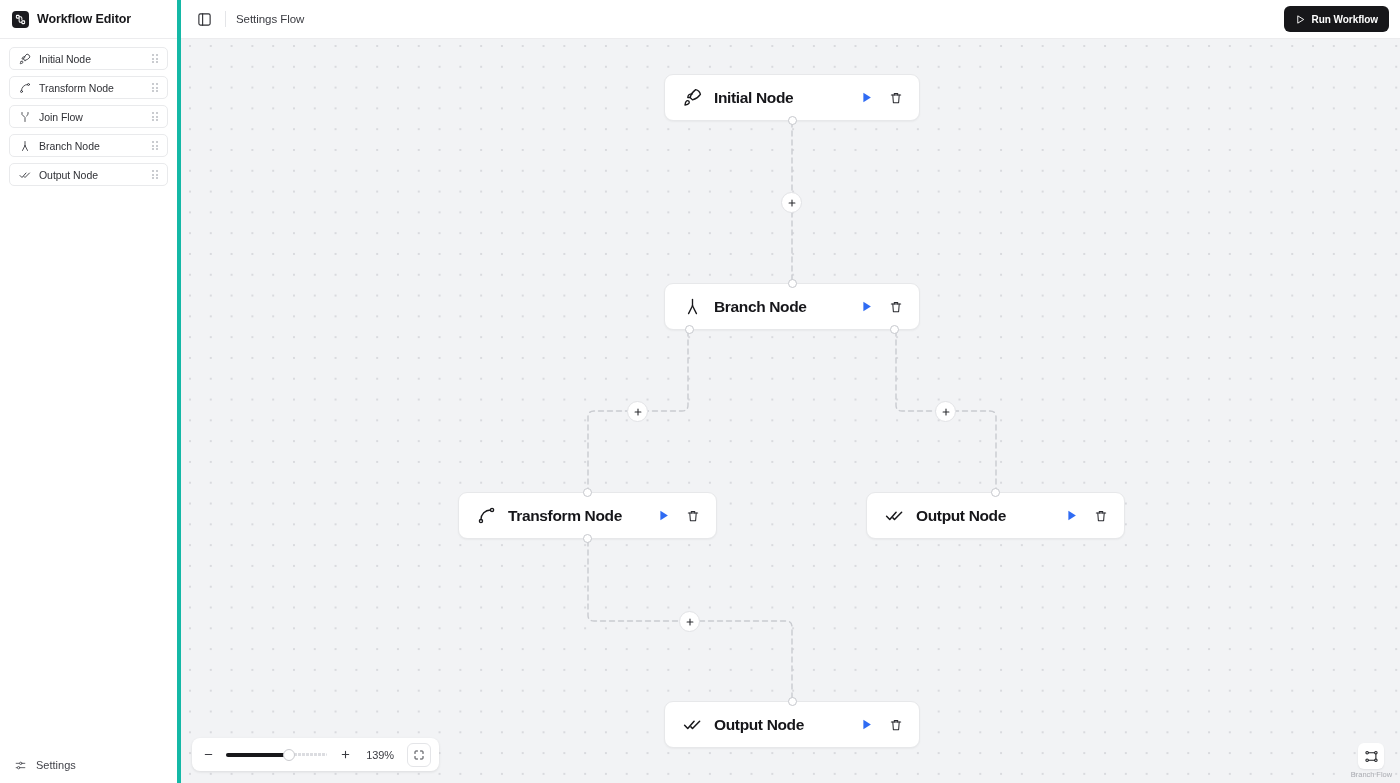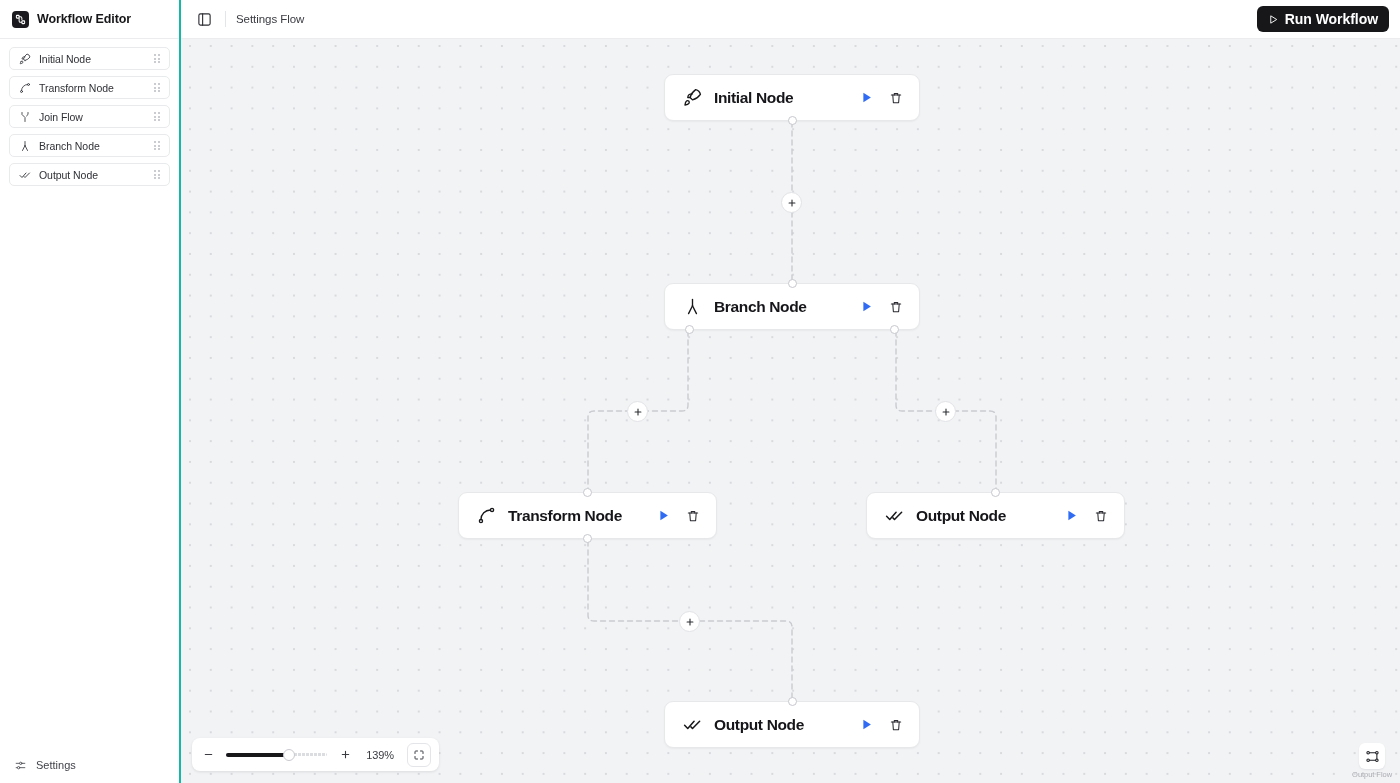--- a/index.html
+++ b/index.html
@@ -6,21 +6,21 @@
   html, body {
     width: 1400px; height: 783px;
     font-family: "Liberation Sans", sans-serif;
     background: #ffffff; overflow: hidden;
   }
   .app { position: relative; width: 1400px; height: 783px; display: flex; }
 
   
   .sidebar {
     width: 181px; height: 783px; background: #ffffff;
-    border-right: 2px solid #14b8a6;
+    border-right: 4px solid #14b8a6;
     display: flex; flex-direction: column; flex: 0 0 181px;
     position: relative; z-index: 5;
   }
   .sidebar-header {
     height: 39px; display: flex; align-items: center; gap: 8px;
     padding: 0 12px; border-bottom: 1px solid #ececee;
   }
   .logo-box {
     width: 17px; height: 17px; border-radius: 4px; background: #1b1b1f;
     display: flex; align-items: center; justify-content: center; flex: 0 0 17px;
@@ -55,21 +55,21 @@
   .icon-btn {
     width: 22px; height: 22px; border-radius: 4px; display: flex;
     align-items: center; justify-content: center; cursor: pointer; color: #2d2e33;
   }
   .topbar-divider { width: 1px; height: 16px; background: #e4e5e8; }
   .flow-name { font-size: 11.5px; color: #3a3b41; letter-spacing: -0.05px; cursor: text; }
   .topbar-spacer { flex: 1; }
   .run-btn {
     height: 26px; border-radius: 6px; background: #17171a; color: #fff;
     display: flex; align-items: center; gap: 6px; padding: 0 11px;
-    font-size: 14px; font-weight: 700; cursor: pointer; border: none;
+    font-size: 10px; font-weight: 700; cursor: pointer; border: none;
     letter-spacing: -0.05px;
   }
 
   
   .canvas {
     position: absolute; top: 39px; left: 0; right: 0; bottom: 0;
     background-color: #f2f3f5;
     background-image: radial-gradient(circle at 1px 1px, #d9dade 1.1px, transparent 0);
     background-size: 20.8px 20.8px;
     background-position: 8px 6px;
@@ -492,18 +492,18 @@
           <svg width="15" height="15" viewBox="0 0 24 24" fill="none" stroke="currentColor" stroke-width="1.7" stroke-linecap="round" stroke-linejoin="round">
             <circle cx="5" cy="6" r="2"></circle>
               <circle cx="19" cy="6" r="2"></circle>
             <circle cx="5" cy="18" r="2"></circle>
               <circle cx="19" cy="18" r="2"></circle>
             <path d="M7 6h10"></path>
               <path d="M7 18h10"></path>
               <path d="M19 8v8"></path>
           </svg>
         </span>
-        <span class="attr-text">Output Flow</span>
+        <span class="attr-text">Branch Flow</span>
       </div>
 
     </div>
   </div>
 </div>
 
 </body></html>

